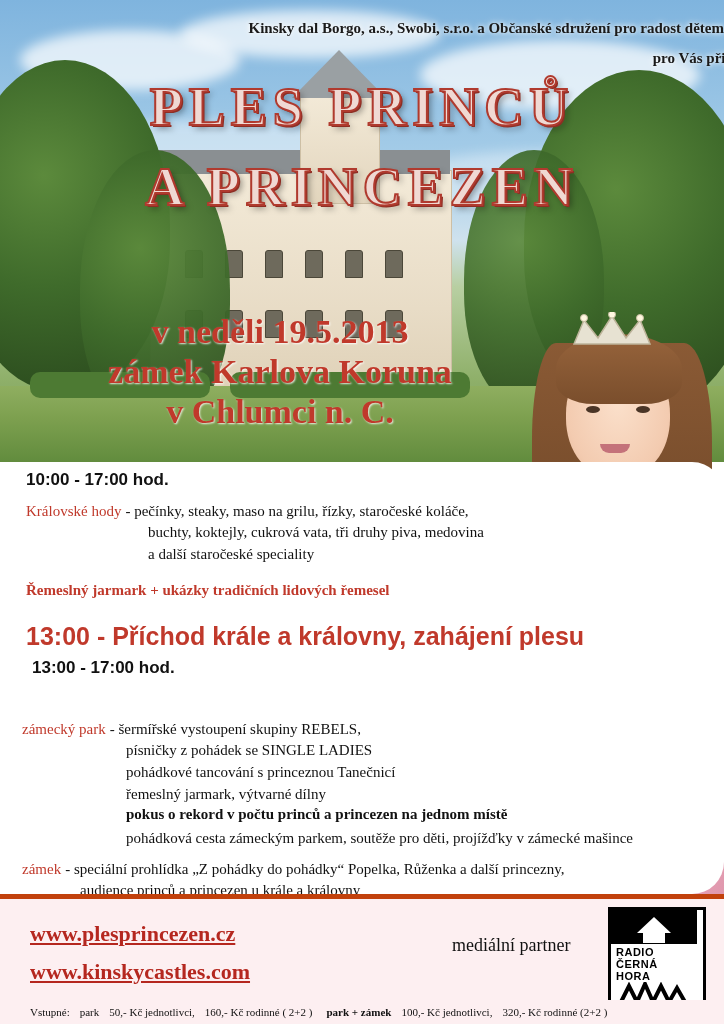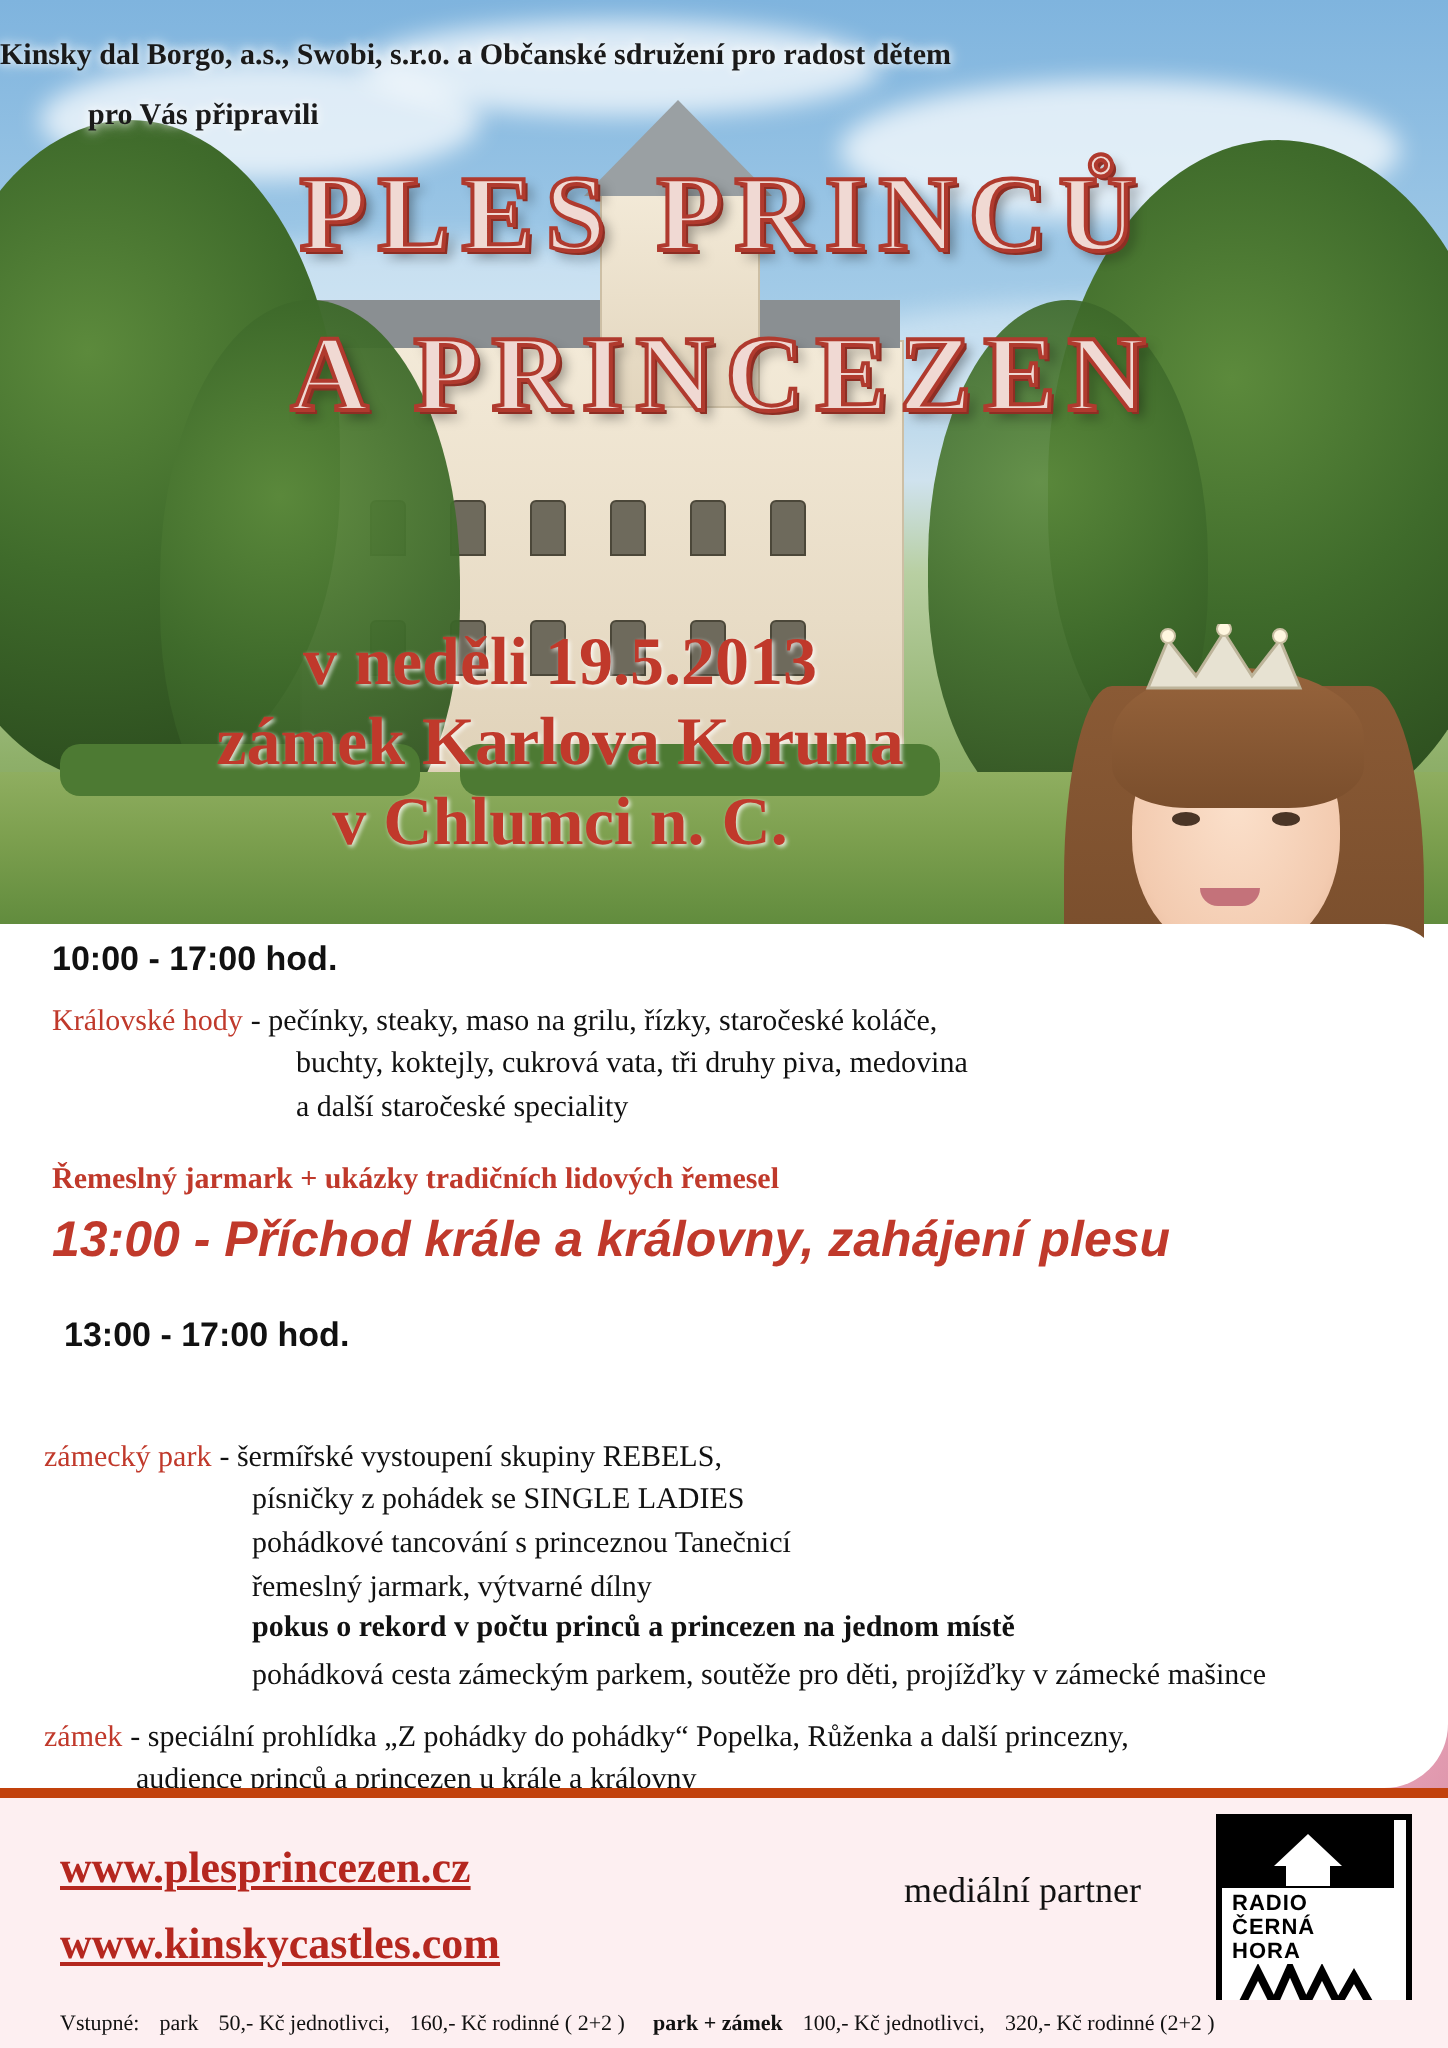--- a/index.html
+++ b/index.html
@@ -99,21 +99,21 @@
     position: absolute;
     top: 372px; height: 26px;
     background: #4d7a33;
     border-radius: 10px;
   }
 
   
   .org-line1, .org-line2 {
     position: absolute;
     width: 724px;
-    text-align: left;
+    text-align: right;
     color: #1a1a1a;
     font-family: "Liberation Serif", serif;
     font-weight: bold;
     text-shadow: 0 0 4px rgba(255,255,255,0.9), 0 0 8px rgba(255,255,255,0.8);
   }
   .org-line1 { top: 20px; font-size: 15px; }
   .org-line2 { top: 50px; font-size: 15px; padding-left: 44px; }
 
   .title1, .title2 {
     position: absolute;
@@ -426,39 +426,39 @@
 
     <div class="row" style="left:26px; top:40px;">
       <span class="red-lbl">Královské hody</span>
       <span class="blk">- pečínky, steaky, maso na grilu, řízky, staročeské koláče,</span>
     </div>
     <div class="row blk" style="left:148px; top:62px;">buchty, koktejly, cukrová  vata, tři druhy piva, medovina</div>
     <div class="row blk" style="left:148px; top:84px;">a další staročeské speciality</div>
 
     <div class="row red-lbl" style="left:26px; top:120px; font-weight:bold;">Řemeslný jarmark + ukázky tradičních lidových řemesel</div>
 
-    <div class="row big-red" style="left:26px; top:144px;font-style:italic;">13:00 - Příchod krále a královny, zahájení plesu</div>
+    <div class="row big-red" style="left:26px; top:160px;">13:00 - Příchod krále a královny, zahájení plesu</div>
 
     <div class="row time" style="left:32px; top:196px;">13:00 - 17:00 hod.</div>
 
     <div class="row" style="left:22px; top:258px;">
       <span class="red-lbl">zámecký park</span>
       <span class="blk">- šermířské vystoupení skupiny REBELS,</span>
     </div>
     <div class="row blk" style="left:126px; top:280px;">písničky z pohádek se SINGLE LADIES</div>
     <div class="row blk" style="left:126px; top:302px;">pohádkové tancování s princeznou Tanečnicí</div>
     <div class="row blk" style="left:126px; top:324px;">řemeslný jarmark, výtvarné dílny</div>
     <div class="row blk" style="left:126px; top:344px;font-weight:bold;">pokus o rekord v počtu princů a princezen na jednom místě</div>
     <div class="row blk" style="left:126px; top:368px;">pohádková cesta zámeckým parkem, soutěže pro děti, projížďky v zámecké mašince</div>
 
     <div class="row" style="left:22px; top:398px;">
       <span class="red-lbl">zámek</span>
       <span class="blk">- speciální prohlídka „Z pohádky do pohádky“ Popelka, Růženka a další princezny,</span>
     </div>
-    <div class="row blk" style="left:68px; top:420px;">audience princů a princezen u krále a královny</div>
+    <div class="row blk" style="left:80px; top:420px;">audience princů a princezen u krále a královny</div>
   </div>
 
   <div class="footer">
     <a class="web" style="top:22px;" href="#">www.plesprincezen.cz</a>
     <a class="web" style="top:60px;" href="#">www.kinskycastles.com</a>
 
     <div class="mediapartner">mediální partner</div>
 
     <div class="radio-logo">
       <div class="radio-top">

